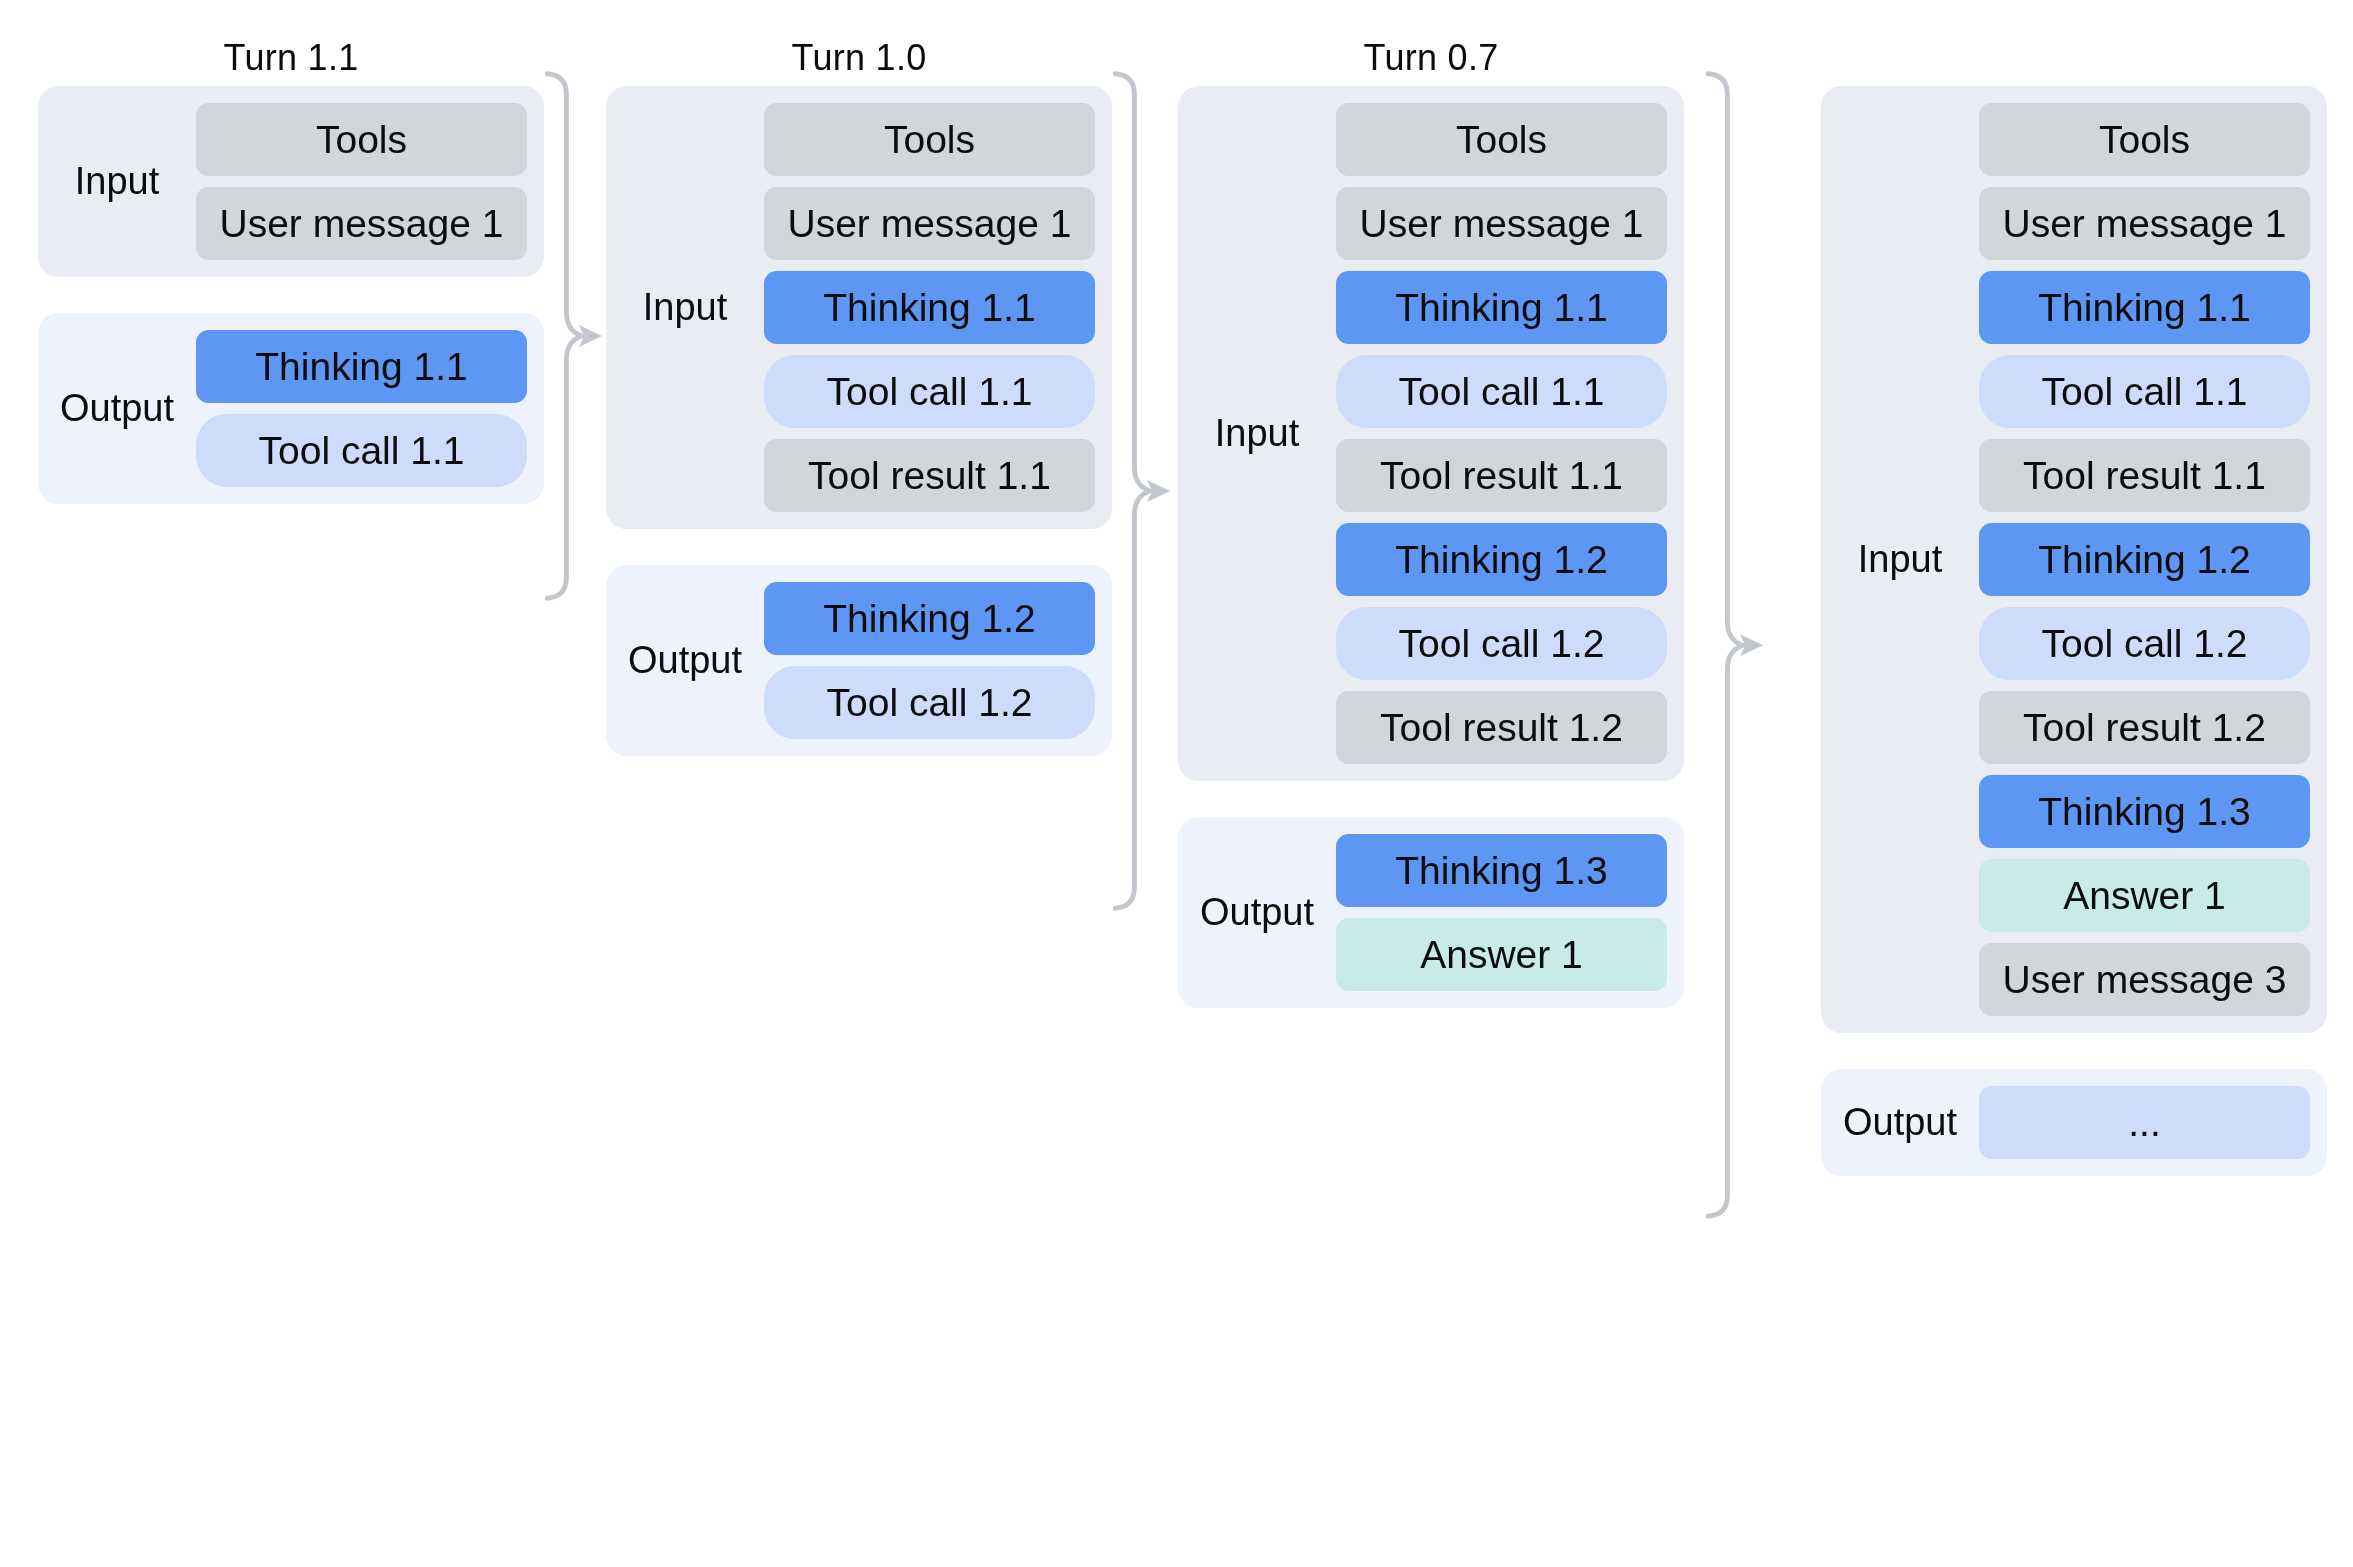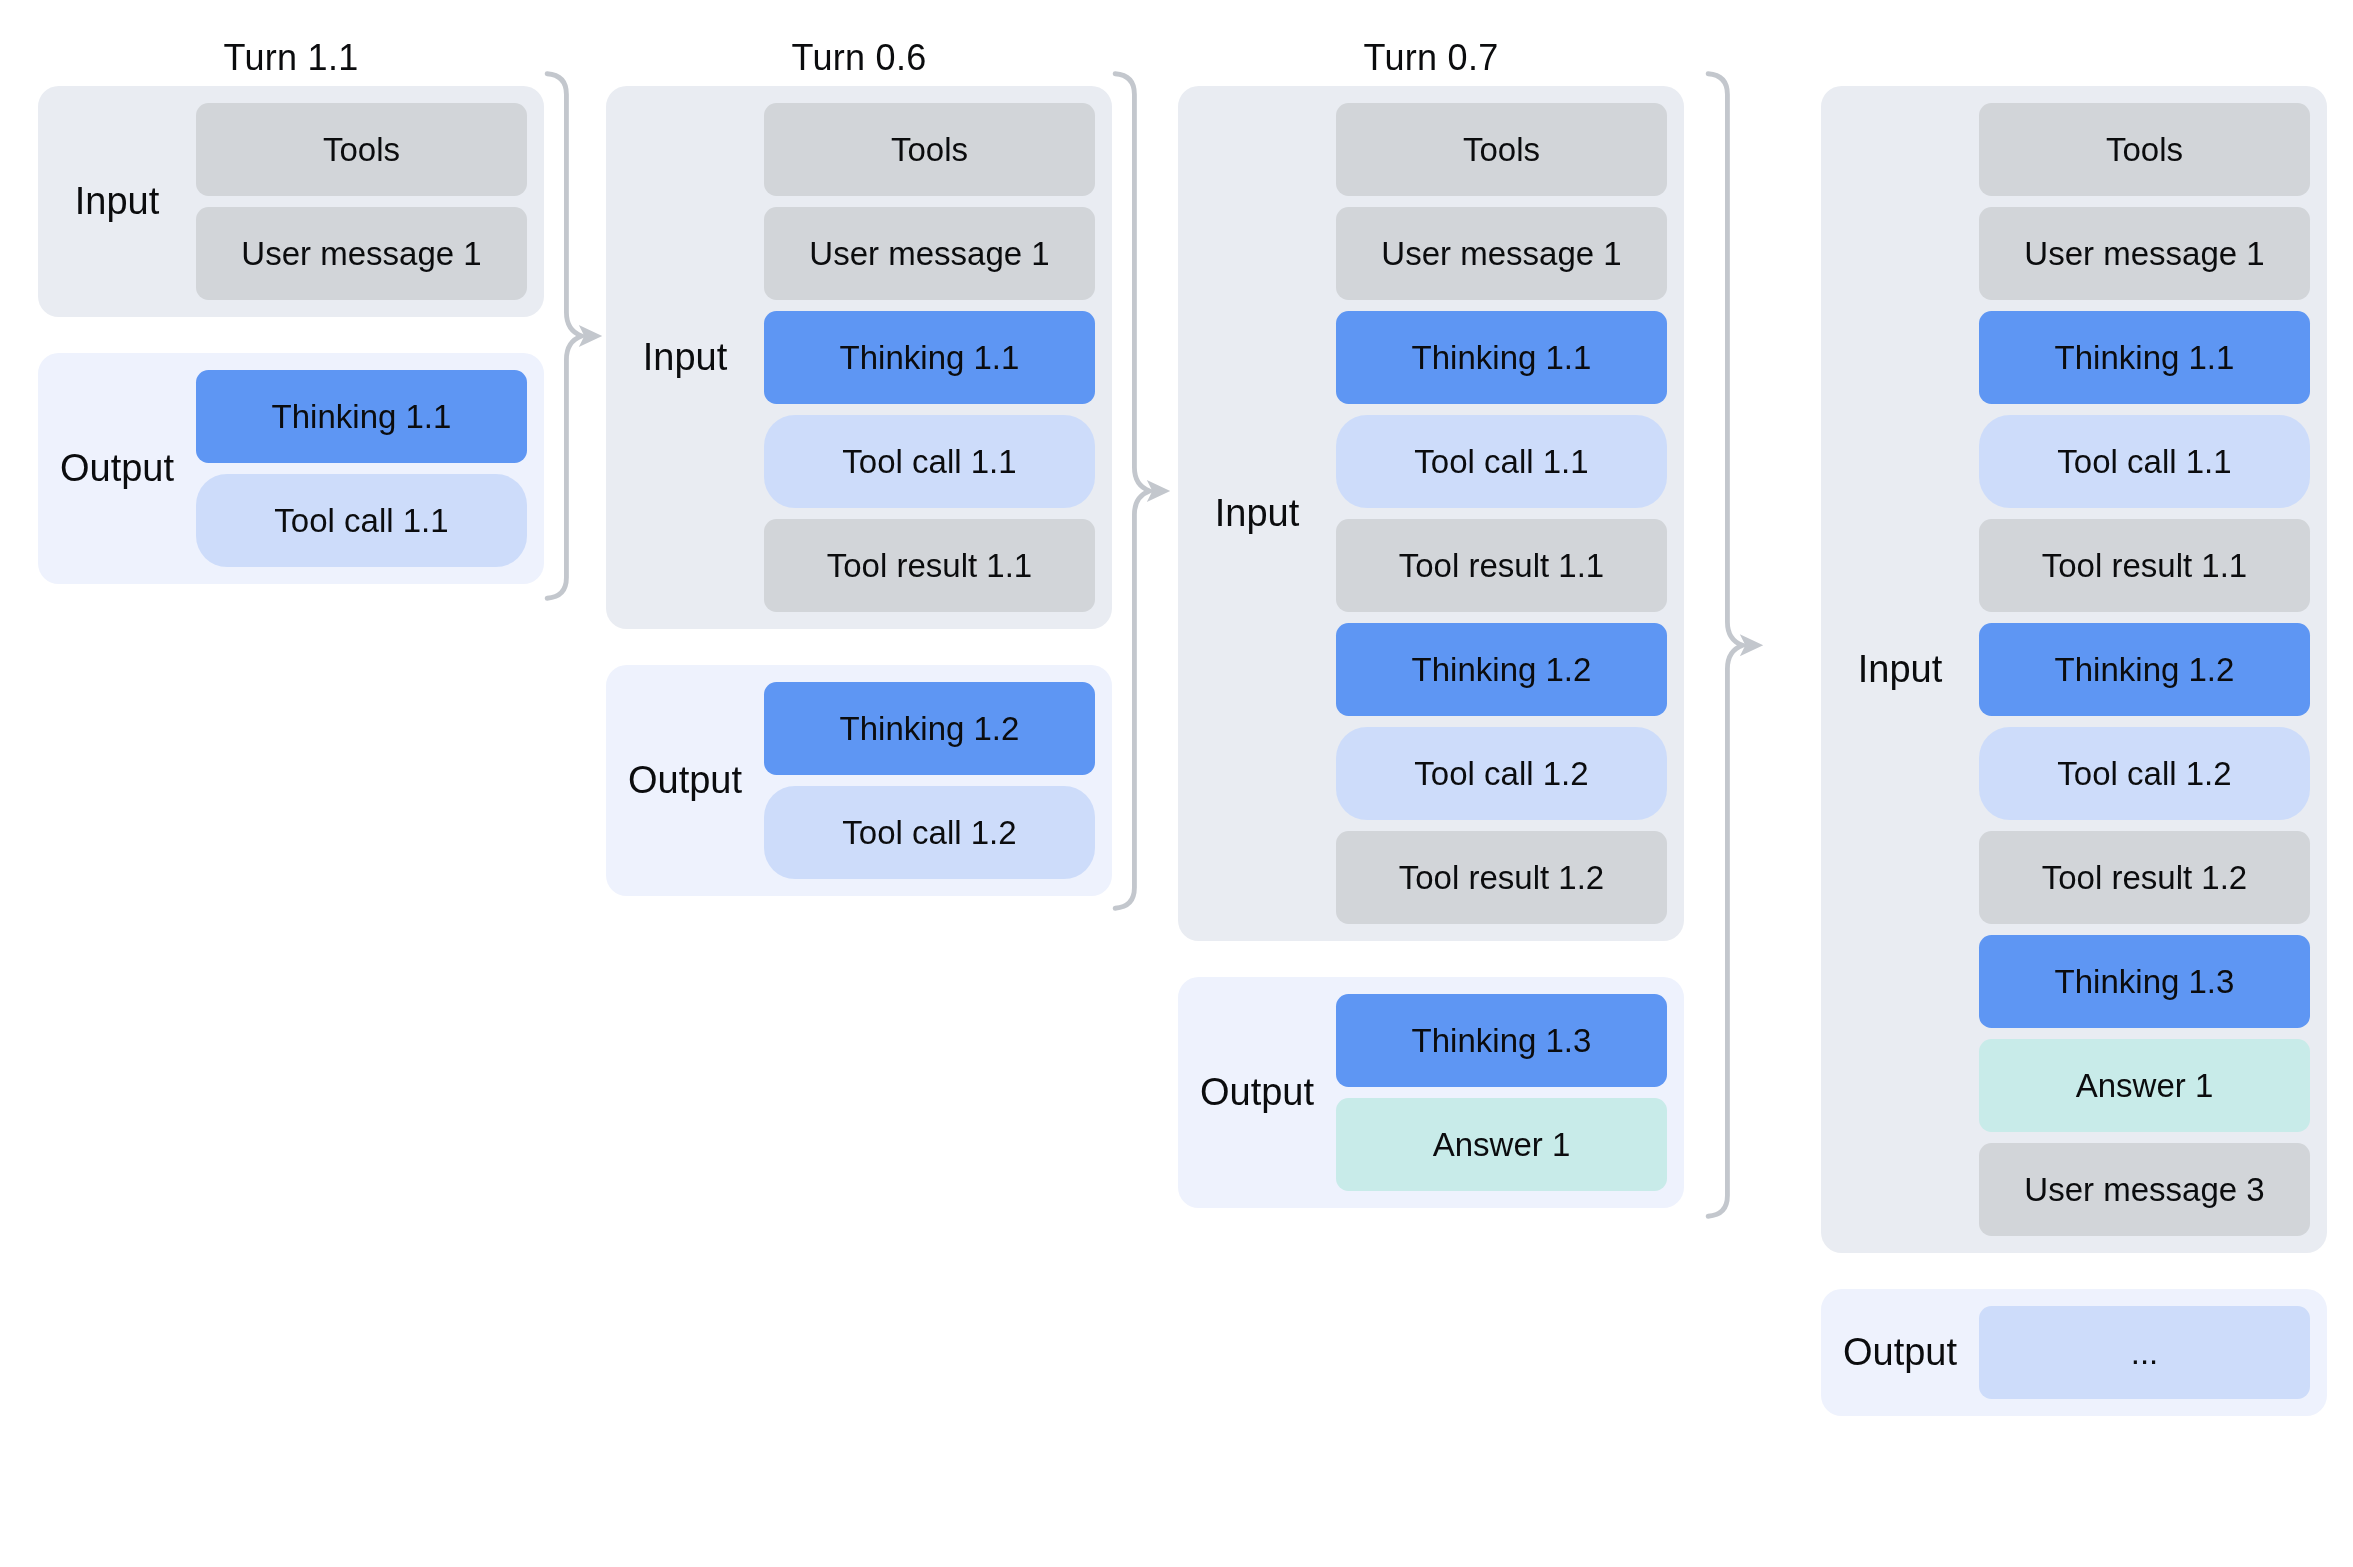--- a/index.html
+++ b/index.html
@@ -58,26 +58,26 @@
     font-weight:400;
   }
   .blocks{
     flex:1;
     display:flex;
     flex-direction:column;
     gap:11px;
     min-width:0;
   }
   .block{
-    height:93px;
+    height:73px;
     border-radius:12.4px;
     display:flex;
     align-items:center;
     justify-content:center;
-    font-size:33px;
+    font-size:39px;
     font-weight:400;
     white-space:nowrap;
   }
   .block.context{background:var(--c-context);}
   .block.thinking{background:var(--c-thinking);}
   .block.tool-call{background:var(--c-tool-call);border-radius:31px;}
   .block.answer{background:var(--c-answer);}
   .block.ellipsis{background:var(--c-tool-call);}
   .connector{position:absolute;}
   .connector .brace{
@@ -106,21 +106,21 @@
   <div class="panel output">
     <div class="panel-label">Output</div>
     <div class="blocks">
       <div class="block thinking">Thinking 1.1</div>
       <div class="block tool-call">Tool call 1.1</div>
     </div>
   </div>
 </div>
 
 <div class="column" style="left:606px">
-  <div class="col-title">Turn 0.6</div>
+  <div class="col-title">Turn 1.0</div>
   <div class="panel input">
     <div class="panel-label">Input</div>
     <div class="blocks">
       <div class="block context">Tools</div>
       <div class="block context">User message 1</div>
       <div class="block thinking">Thinking 1.1</div>
       <div class="block tool-call">Tool call 1.1</div>
       <div class="block context">Tool result 1.1</div>
     </div>
   </div>

